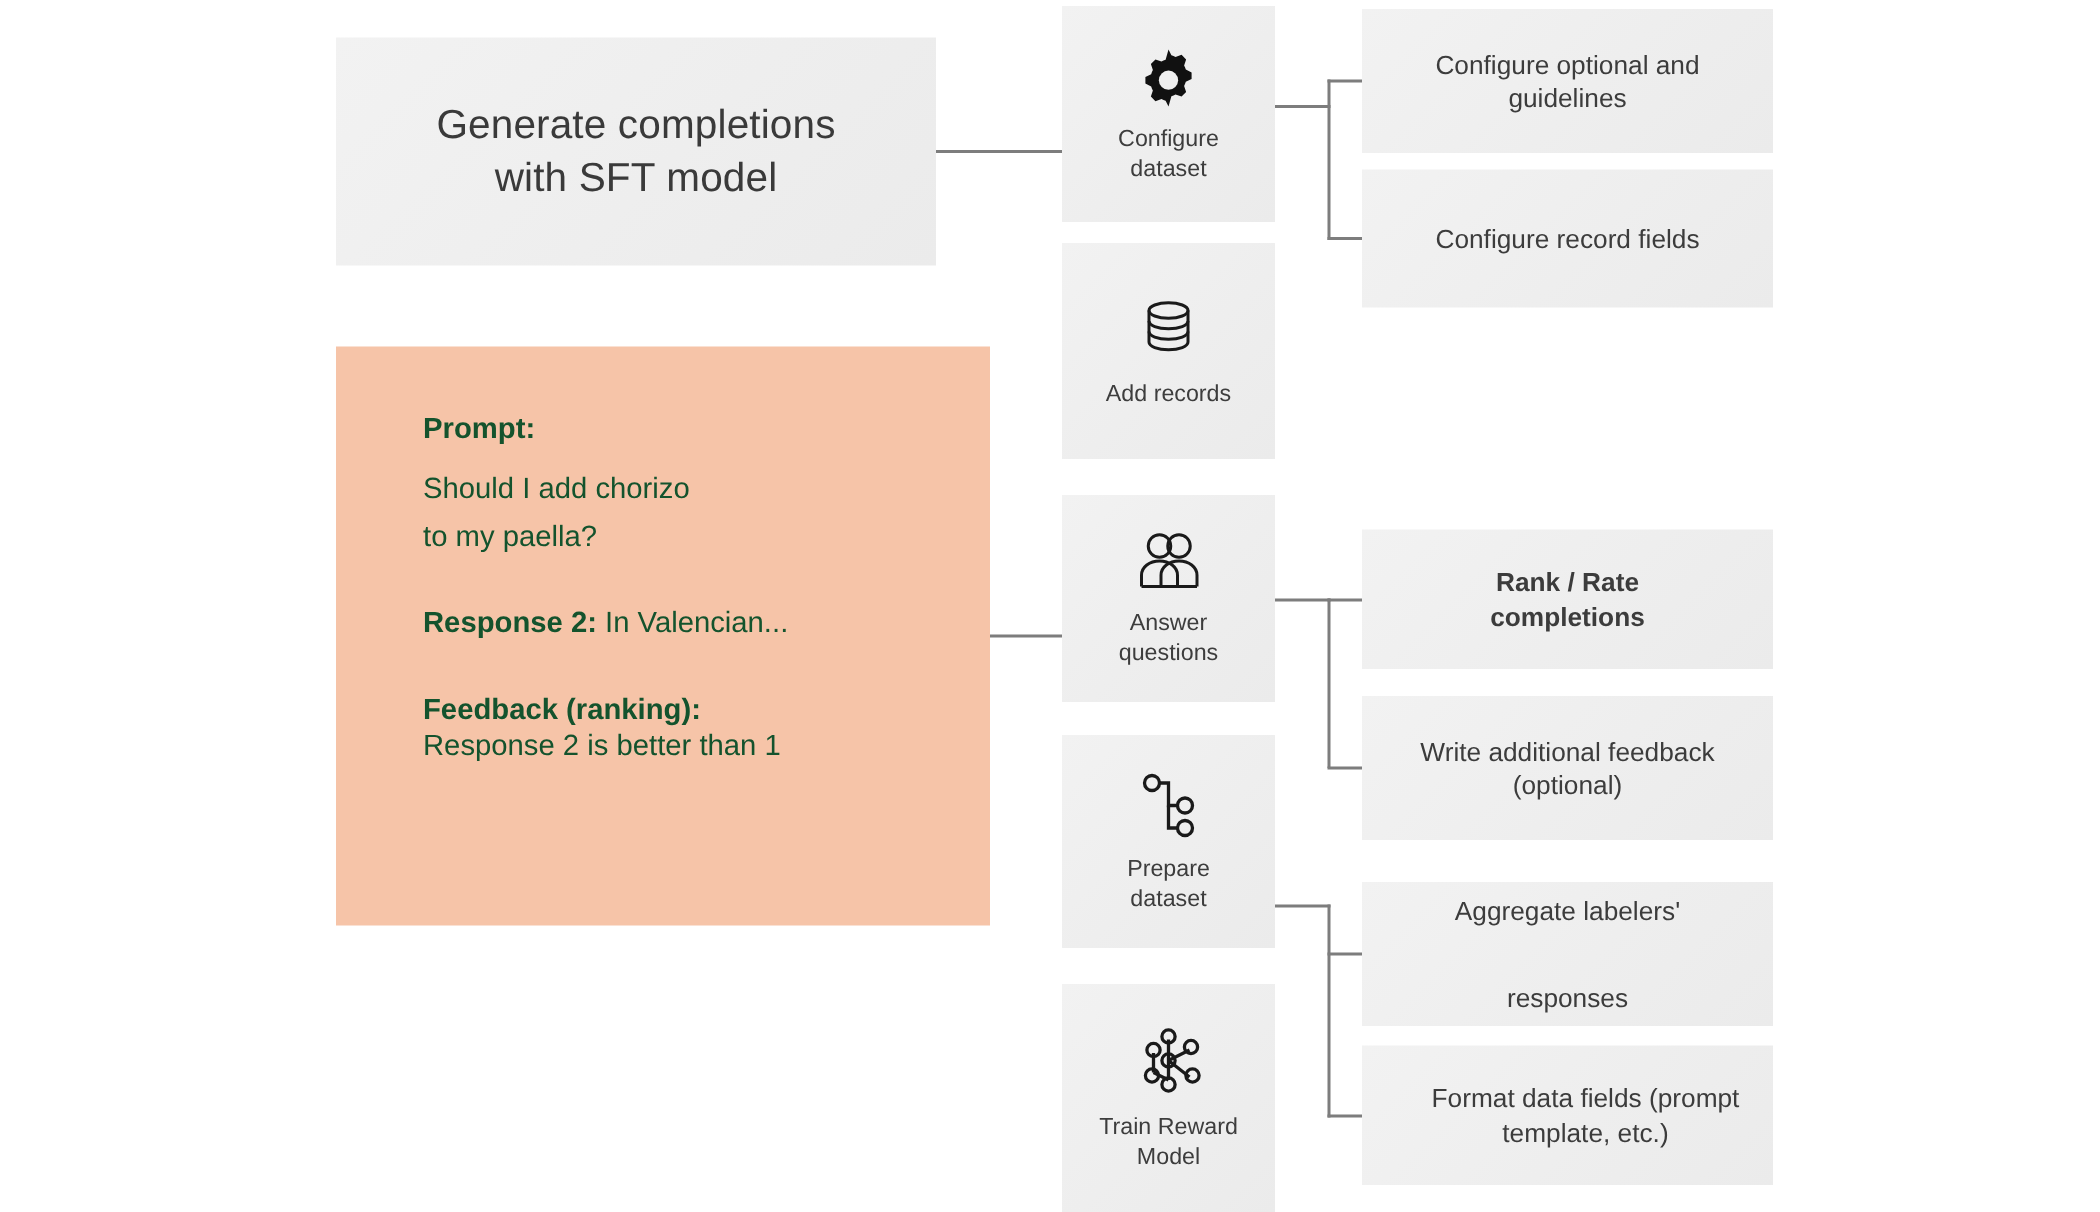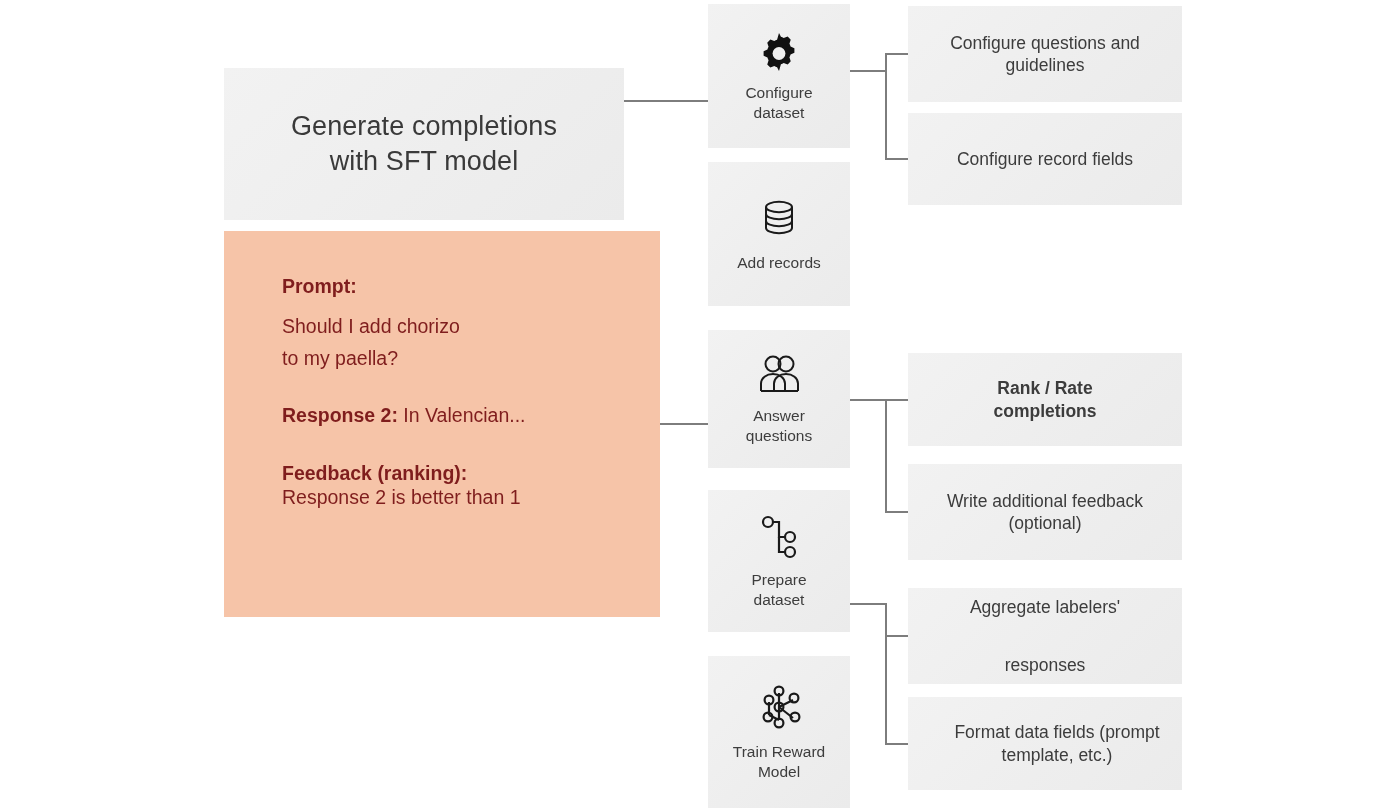--- a/index.html
+++ b/index.html
@@ -32,36 +32,35 @@
 
   
   #title-box {
     left: 224px;
     top: 25px;
     width: 400px;
     height: 152px;
     font-size: 27px;
     color: #3a3a3a;
     letter-spacing: 0.1px;
-    margin-top: 43px;
   }
   #title-box .t {
     padding: 0 18px;
   }
 
   
   #prompt-box {
     position: absolute;
     left: 224px;
     top: 231px;
     width: 436px;
     height: 386px;
     box-sizing: border-box;
     background: #f6c4a8;
-    color: #7f1d1d;
+    color: #14532d;
     font-size: 19.5px;
     padding: 46px 0 11px 58px;
     line-height: 1.0;
   }
   #prompt-box .line {
     margin-bottom: 13px;
     white-space: nowrap;
   }
   #prompt-box .gap {
     height: 24px;
@@ -236,21 +235,21 @@
           <circle cx="15" cy="34" r="4.4"></circle>
           <circle cx="26" cy="40" r="4.4"></circle>
         </g>
       </svg>
     </div>
     <div class="lbl">Train Reward</div>
     <div class="lbl">Model</div>
   </div>
 
   <div class="box detail" id="d-questions">
-    <div class="lbl">Configure questions and</div>
+    <div class="lbl">Configure optional and</div>
     <div class="lbl">guidelines</div>
   </div>
 
   <div class="box detail" id="d-fields">
     <div class="lbl">Configure record fields</div>
   </div>
 
   <div class="box detail" id="d-write">
     <div class="lbl">Write additional feedback</div>
     <div class="lbl">(optional)</div>

